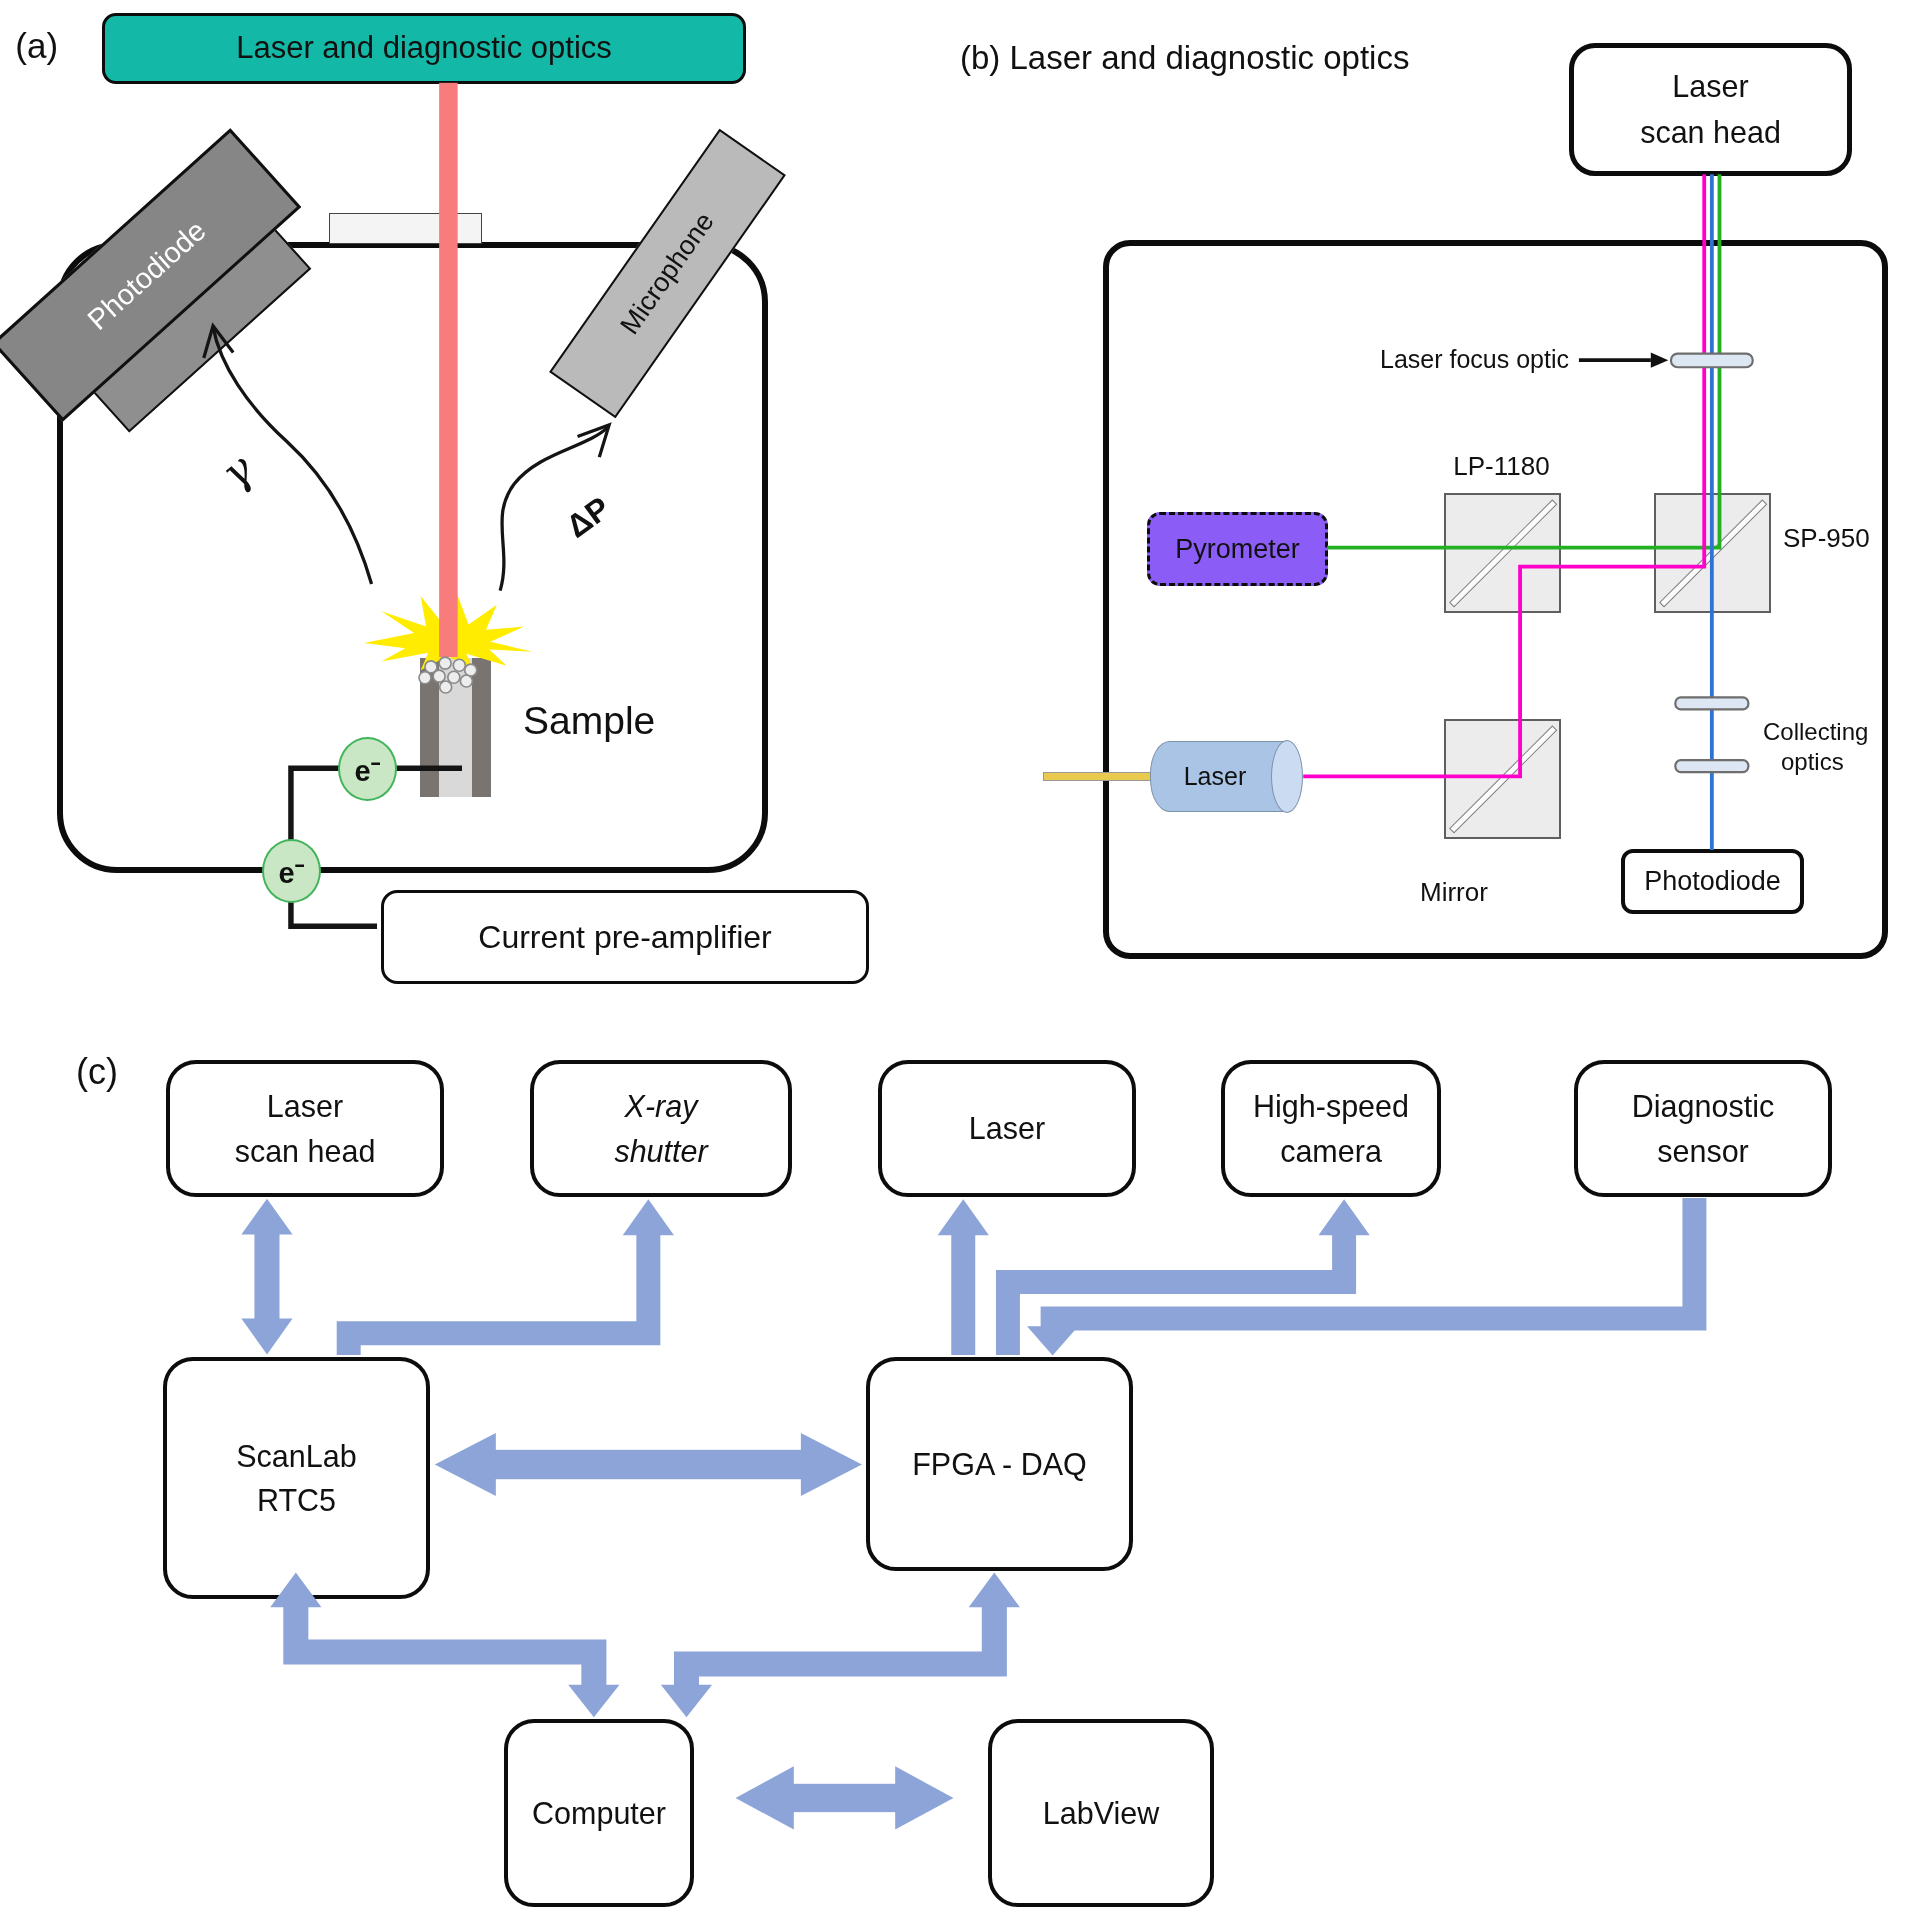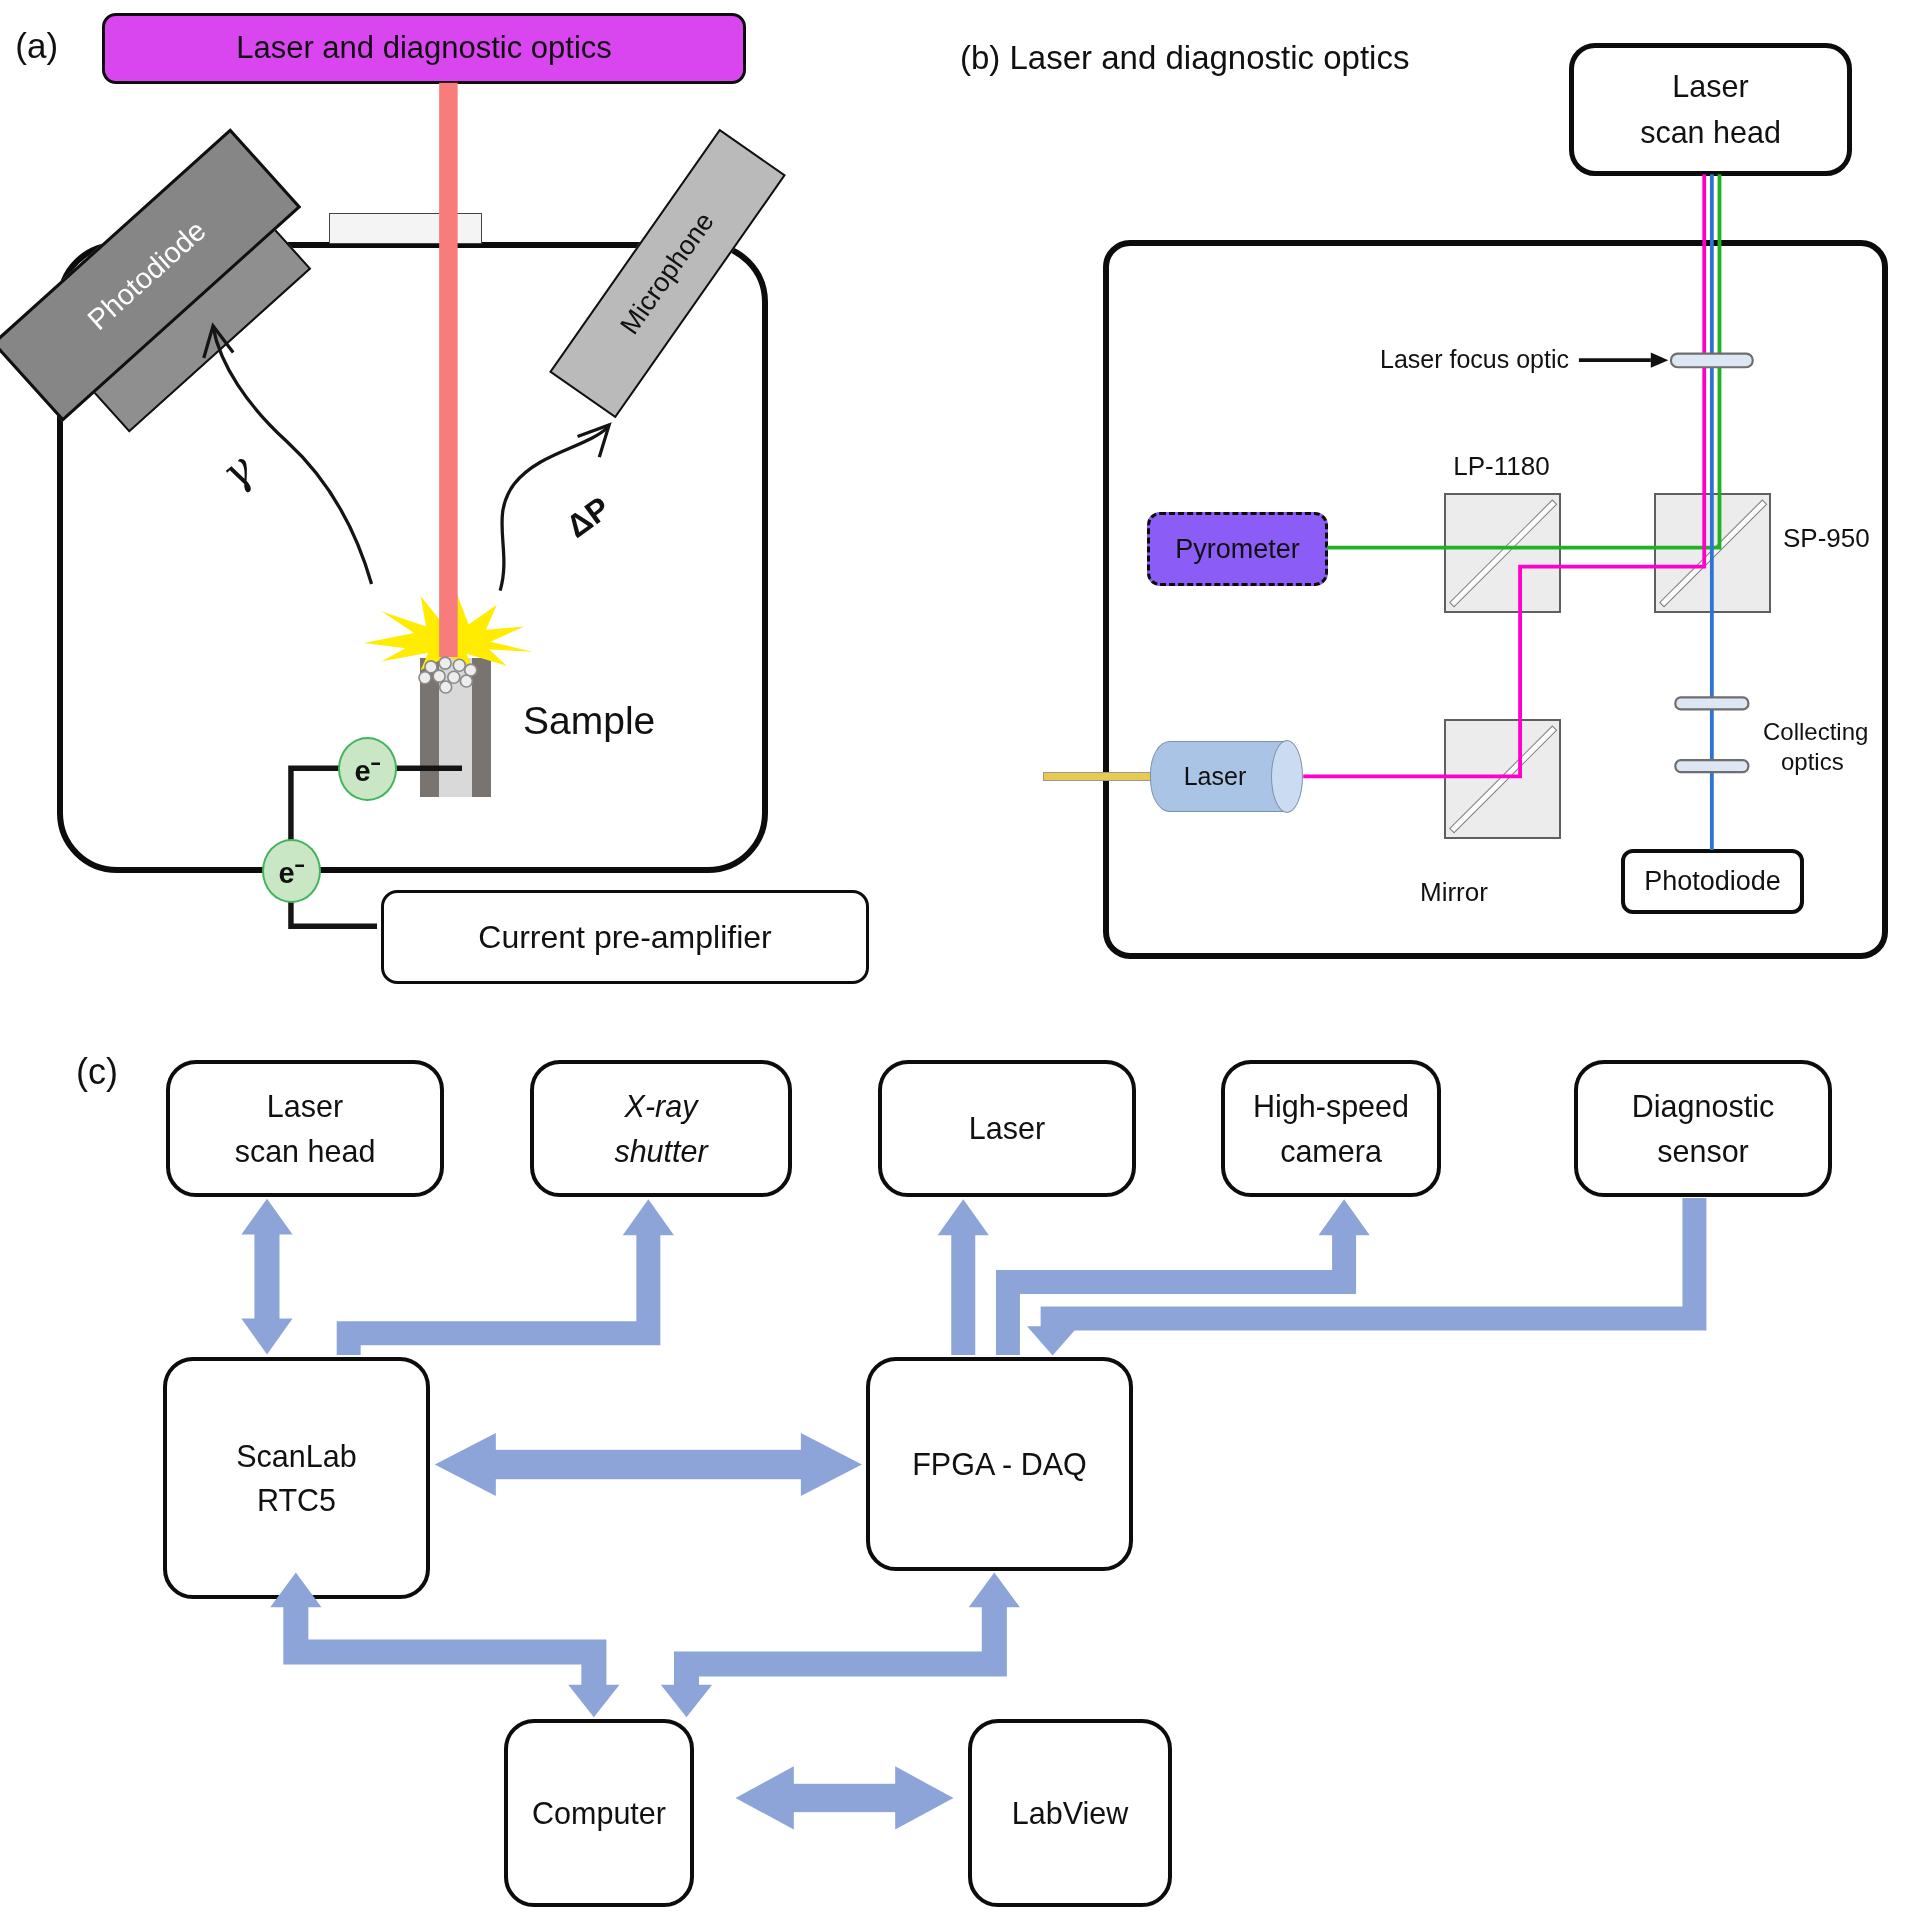--- a/index.html
+++ b/index.html
@@ -20,21 +20,21 @@
   svg{position:absolute;left:0;top:0;z-index:5;pointer-events:none;}
   .z1{z-index:1}.z2{z-index:2}.z3{z-index:3}
 </style>
 </head>
 <body>
 
 <div id="fig">
 
   <div class="abs lbl z2" style="left:15.3px;top:26px;font-size:35px;">(a)</div>
 
-  <div class="abs flexc z2" style="left:102px;top:12.5px;width:644px;height:71px;background:#d946ef;
+  <div class="abs flexc z2" style="left:102px;top:12.5px;width:644px;height:71px;background:#14b8a6;
               border:3.3px solid #0c0c0c;border-radius:14px;font-size:31px;box-sizing:border-box;">
     <span class="lbl">Laser and diagnostic optics</span>
   </div>
 
   <div class="abs z1" style="left:57px;top:242px;width:711px;height:631px;border:6px solid #0c0c0c;
               border-radius:60px;box-sizing:border-box;"></div>
 
   <div class="abs z2" style="left:329px;top:213px;width:153px;height:31px;background:#f4f4f4;
               border:1.6px solid #444;box-sizing:border-box;"></div>
 
@@ -154,21 +154,21 @@
     <span class="lbl">ScanLab</span>
     <span class="lbl">RTC5</span>
   </div>
   <div class="abs flexc z2 rbox" style="left:866px;top:1357px;width:267px;height:214px;font-size:30.5px;">
     <span class="lbl">FPGA - DAQ</span>
   </div>
 
   <div class="abs flexc z2 rbox" style="left:504px;top:1719px;width:190px;height:188px;font-size:30.5px;">
     <span class="lbl">Computer</span>
   </div>
-  <div class="abs flexc z2 rbox" style="left:968px;top:1719px;width:204px;height:188px;font-size:30.5px;">
+  <div class="abs flexc z2 rbox" style="left:988px;top:1719px;width:226px;height:188px;font-size:30.5px;">
     <span class="lbl">LabView</span>
   </div>
 
   <svg width="1908" height="1926" viewBox="0 0 3502 3535">
 
     <polygon fill="#ffec00" points="
       668,1180 760,1162 700,1122 782,1150 772,1094 814,1146 838,1088 860,1146 912,1110
       892,1156 962,1150 900,1178 978,1196 898,1192 930,1222 856,1200 870,1232 822,1204
       772,1230 786,1198 700,1214 744,1190"></polygon>
 

